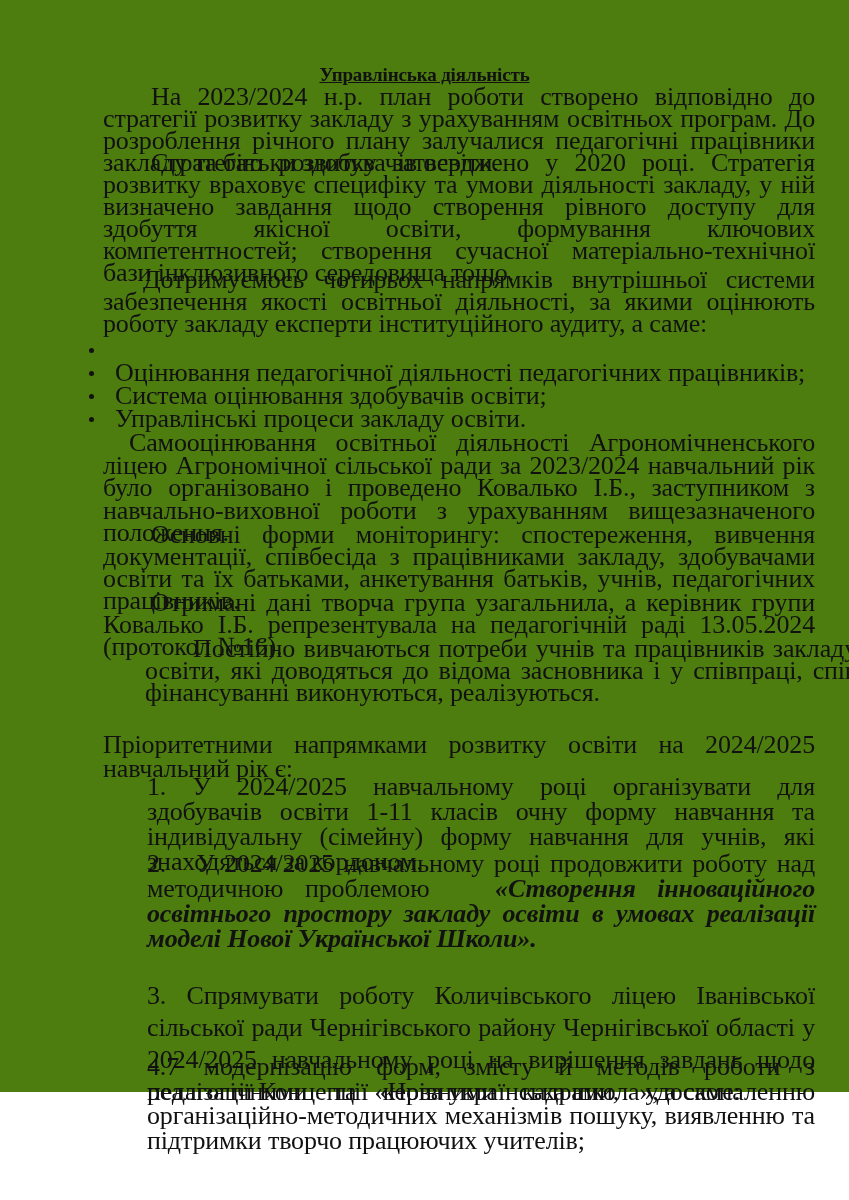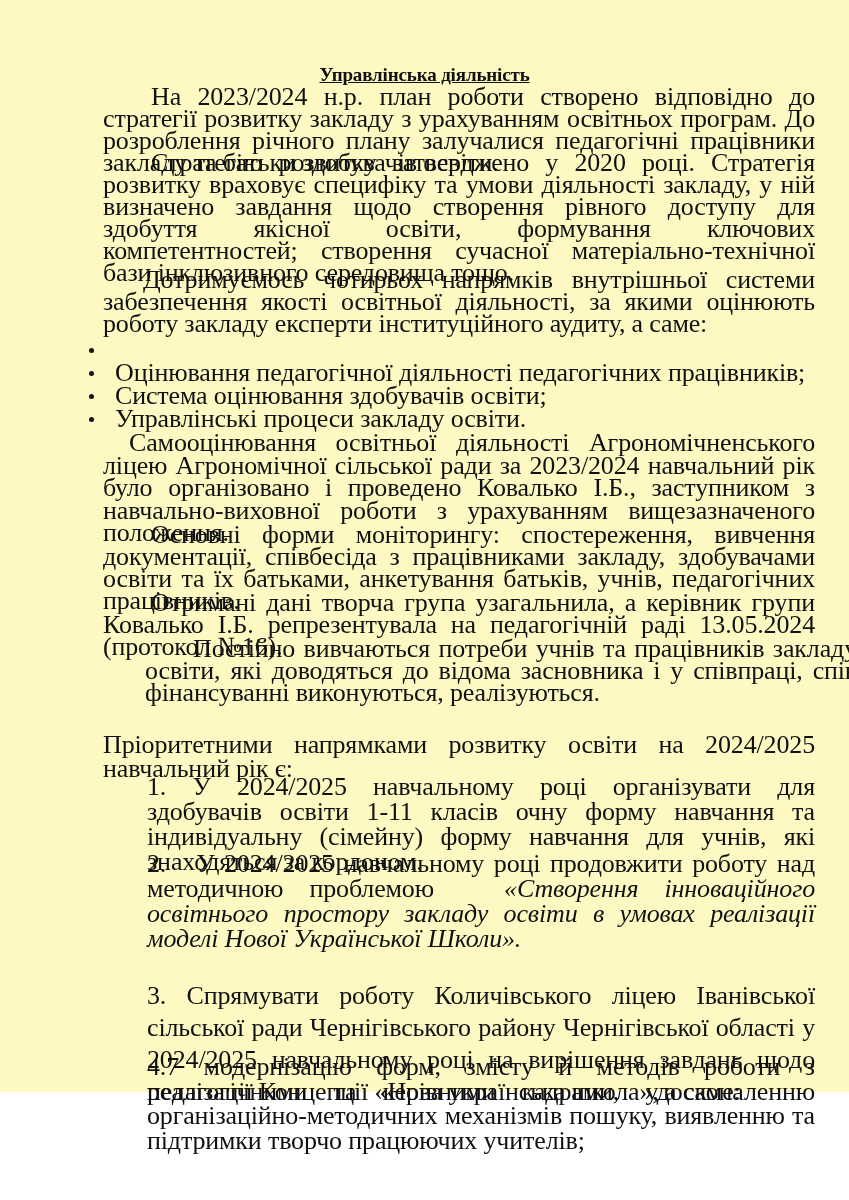--- a/index.html
+++ b/index.html
@@ -1,38 +1,38 @@
 <!DOCTYPE html>
 <html><head>
 <meta charset="utf-8">
 <style>
   html, body { margin: 0; padding: 0; background: #ffffff; }
   body {
     width: 849px; height: 1200px; position: relative; overflow: hidden;
     font-family: "Liberation Serif", serif; color: #111111;
   }
-  .page { position: absolute; left: 0; top: 0; width: 849px; height: 1092px; background: #fef9c3; }
+  .page { position: absolute; left: 0; top: 0; width: 849px; height: 1092px; background: #4d7c0f; }
   .t {
     font-size: 26px; line-height: 22px; letter-spacing: -0.15px;
   }
   .heading {
     position: absolute; left: 0; width: 849px; top: 64px; text-align: center;
     font-weight: bold; text-decoration: underline; font-size: 19px; line-height: 22px;
   }
   .para {
     position: absolute; left: 103px; width: 712px; text-align: justify;
   }
   .para .indent { display: inline-block; width: 48px; }
   .bullets { position: absolute; left: 88px; top: 339px; width: 730px; margin: 0; padding: 0; list-style: none; }
   .bullets li { position: relative; padding-left: 27px; height: 23px; }
   .bullets li .dot {
     position: absolute; left: 1px; top: 9px; width: 5px; height: 5px; border-radius: 50%; background: #111;
   }
   .bold { font-weight: normal; }
-  .bi { font-weight: normal; font-style: italic; margin-left: 44px; }
+  .bi { font-weight: bold; font-style: italic; margin-left: 44px; }
   .sub { position: absolute; left: 147px; width: 668px; text-align: justify; line-height: 25px; }
 </style>
 </head>
 <body>
 
 <div class="page">
 
   <div class="heading t">Управлінська діяльність</div>
 
   <div class="para t" style="top:86px;"><span class="indent"></span><span>На 2023/2024 н.р. план роботи створено відповідно до стратегії розвитку закладу з урахуванням освітньох програм. До розроблення річного плану залучалися педагогічні працівники закладу та батьки здобувачів освіти.</span></div>

